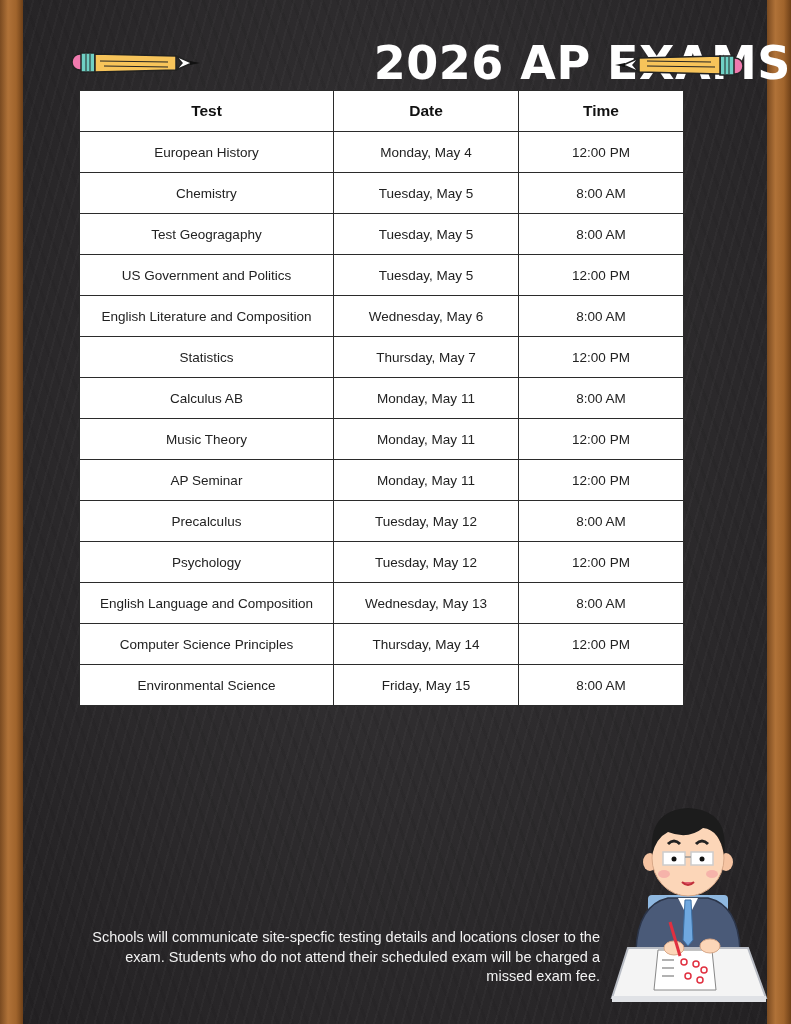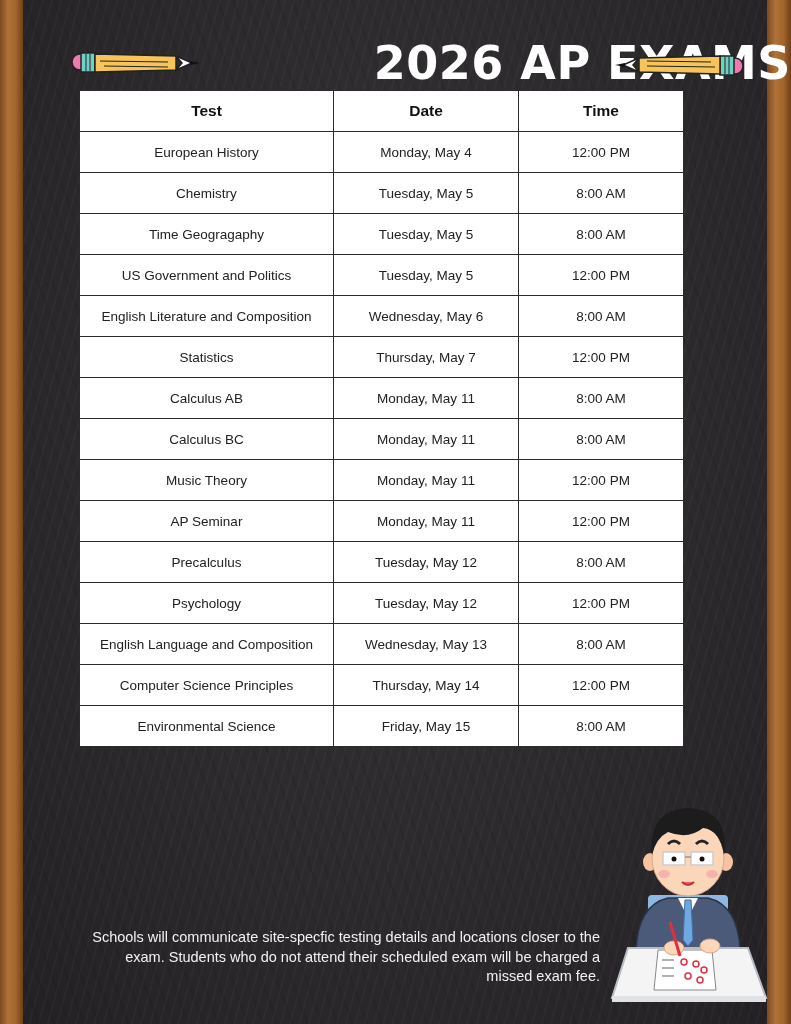--- a/index.html
+++ b/index.html
@@ -103,46 +103,41 @@
       <td>European History</td>
       <td>Monday, May 4</td>
       <td>12:00 PM</td>
     </tr>
     <tr class="light-top">
       <td>Chemistry</td>
       <td>Tuesday, May 5</td>
       <td>8:00 AM</td>
     </tr>
     <tr>
-      <td>Time Geogragaphy</td>
+      <td>Test Geogragaphy</td>
       <td>Tuesday, May 5</td>
       <td>8:00 AM</td>
     </tr>
     <tr>
       <td>US Government and Politics</td>
       <td>Tuesday, May 5</td>
       <td>12:00 PM</td>
     </tr>
     <tr>
       <td>English Literature and Composition</td>
       <td>Wednesday, May 6</td>
       <td>8:00 AM</td>
     </tr>
     <tr>
       <td>Statistics</td>
       <td>Thursday, May 7</td>
       <td>12:00 PM</td>
     </tr>
     <tr>
       <td>Calculus AB</td>
-      <td>Monday, May 11</td>
-      <td>8:00 AM</td>
-    </tr>
-    <tr>
-      <td>Calculus BC</td>
       <td>Monday, May 11</td>
       <td>8:00 AM</td>
     </tr>
     <tr>
       <td>Music Theory</td>
       <td>Monday, May 11</td>
       <td>12:00 PM</td>
     </tr>
     <tr>
       <td>AP Seminar</td>

